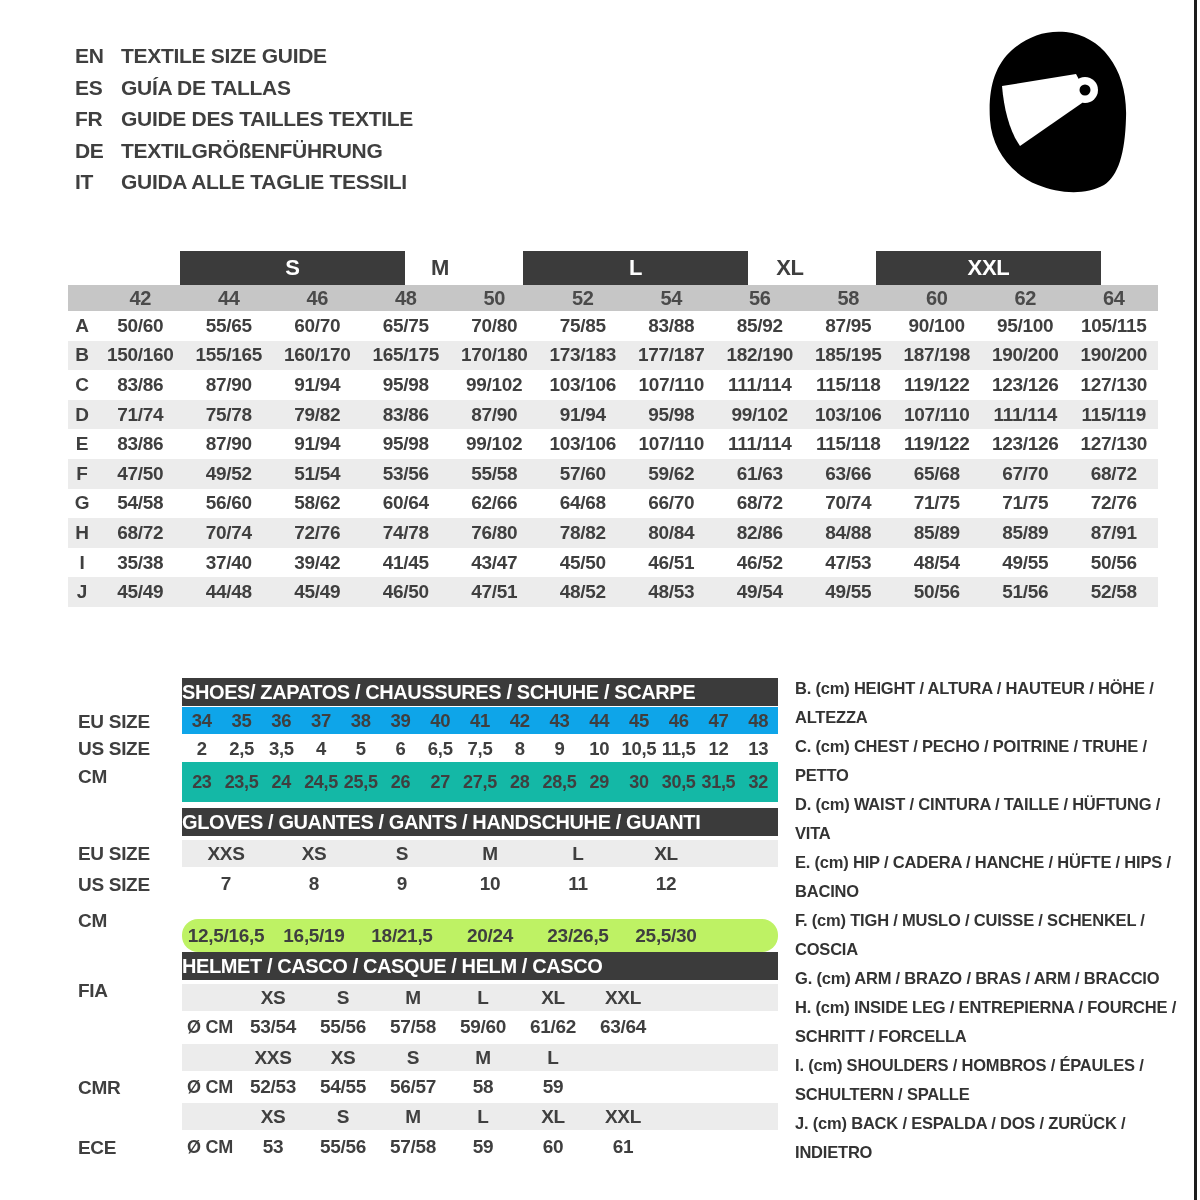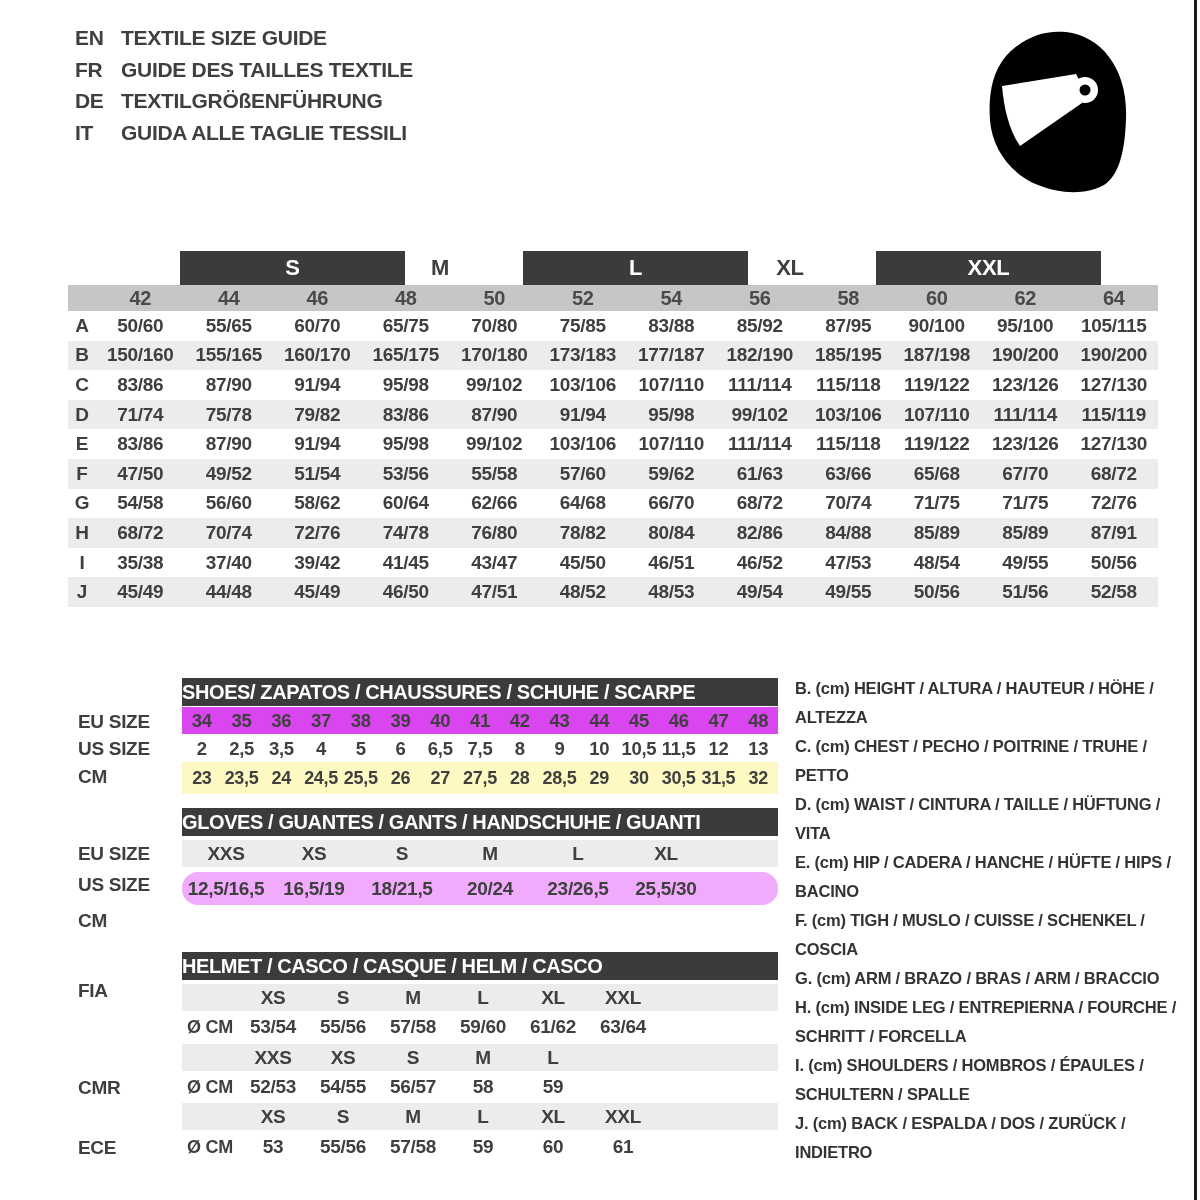--- a/index.html
+++ b/index.html
@@ -2,21 +2,21 @@
 <html><head>
 <meta charset="utf-8">
 <style>
   html,body{margin:0;padding:0;}
   body{
     width:1200px;height:1200px;position:relative;background:#ffffff;
     font-family:"Liberation Sans", sans-serif;font-weight:bold;color:#3f3f3f;
     overflow:hidden;letter-spacing:-0.3px;
   }
   
-  #langs{position:absolute;left:75px;top:22px;}
+  #langs{position:absolute;left:75px;top:40px;}
   .lang-row{display:flex;font-size:21px;line-height:31.5px;}
   .lang-code{width:46px;}
   
   #helmet-icon{position:absolute;left:982px;top:28px;width:150px;height:165px;}
   
   #main-band{position:absolute;left:68px;top:251px;width:1090px;height:34px;}
   .size-bar{position:absolute;top:0;height:34px;background:#3b3b3b;color:#fff;
     display:flex;align-items:center;justify-content:center;font-size:22px;}
   .bar-s{left:112px;width:225px;}
   .bar-l{left:455px;width:225px;}
@@ -39,30 +39,30 @@
     font-size:20px;letter-spacing:-0.4px;white-space:nowrap;}
   #shoes-title{top:678px;}
   #gloves-title{top:808px;}
   #helmet-title{top:952px;}
   
   .row-label{position:absolute;left:78px;font-size:19px;}
   
   .vals15{position:absolute;left:182px;width:596px;display:grid;
     grid-template-columns:repeat(15,1fr);align-items:center;text-align:center;
     font-size:18.5px;white-space:nowrap;}
-  #shoes-eu{top:707px;height:27px;background:#d946ef;}
+  #shoes-eu{top:707px;height:27px;background:#0ea5e9;}
   #shoes-us{top:735px;height:27px;}
-  #shoes-cm{top:762px;height:32px;background:#fef9c3;font-size:18px;}
+  #shoes-cm{top:762px;height:40px;background:#14b8a6;font-size:18px;}
   
   .vals6{position:absolute;left:182px;width:596px;display:grid;
     grid-template-columns:repeat(6,88px);align-items:center;text-align:center;
     font-size:19px;white-space:nowrap;}
   #gloves-eu{top:840px;height:27px;background:#ececec;}
   #gloves-us{top:869px;height:30px;}
-  #gloves-cm{top:872px;height:33px;background:#f0abfc;border-radius:16px;}
+  #gloves-cm{top:919px;height:33px;background:#bef264;border-radius:16px;}
   
   .hgrid{position:absolute;left:182px;width:596px;display:grid;
     grid-template-columns:56px repeat(6,70px);align-items:center;text-align:center;
     font-size:19px;white-space:nowrap;}
   .hgrid .unit{font-size:18px;}
   .hsizes{height:27px;background:#ececec;}
   #helm-sizes-0{top:984px;}
   #helm-vals-0{top:1012px;height:30px;}
   #helm-sizes-1{top:1044px;}
   #helm-vals-1{top:1072px;height:30px;}
@@ -74,20 +74,24 @@
   
   #edge-line{position:absolute;left:1194px;top:0;width:3px;height:1200px;background:#1c1c1c;}
 </style>
 </head>
 <body>
 
 <div id="langs">
   <div class="lang-row">
     <span class="lang-code">EN</span>
     <span>TEXTILE SIZE GUIDE</span>
+  </div>
+  <div class="lang-row">
+    <span class="lang-code">ES</span>
+    <span>GUÍA DE TALLAS</span>
   </div>
   <div class="lang-row">
     <span class="lang-code">FR</span>
     <span>GUIDE DES TAILLES TEXTILE</span>
   </div>
   <div class="lang-row">
     <span class="lang-code">DE</span>
     <span>TEXTILGRÖßENFÜHRUNG</span>
   </div>
   <div class="lang-row">

